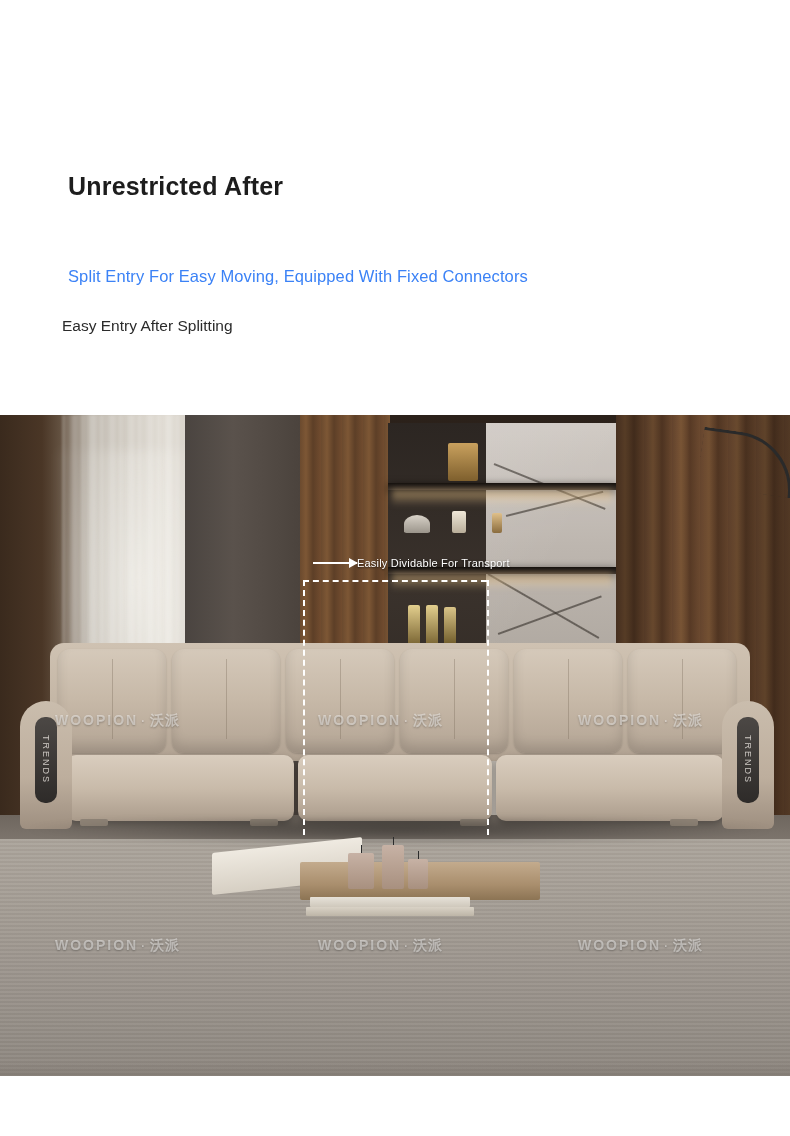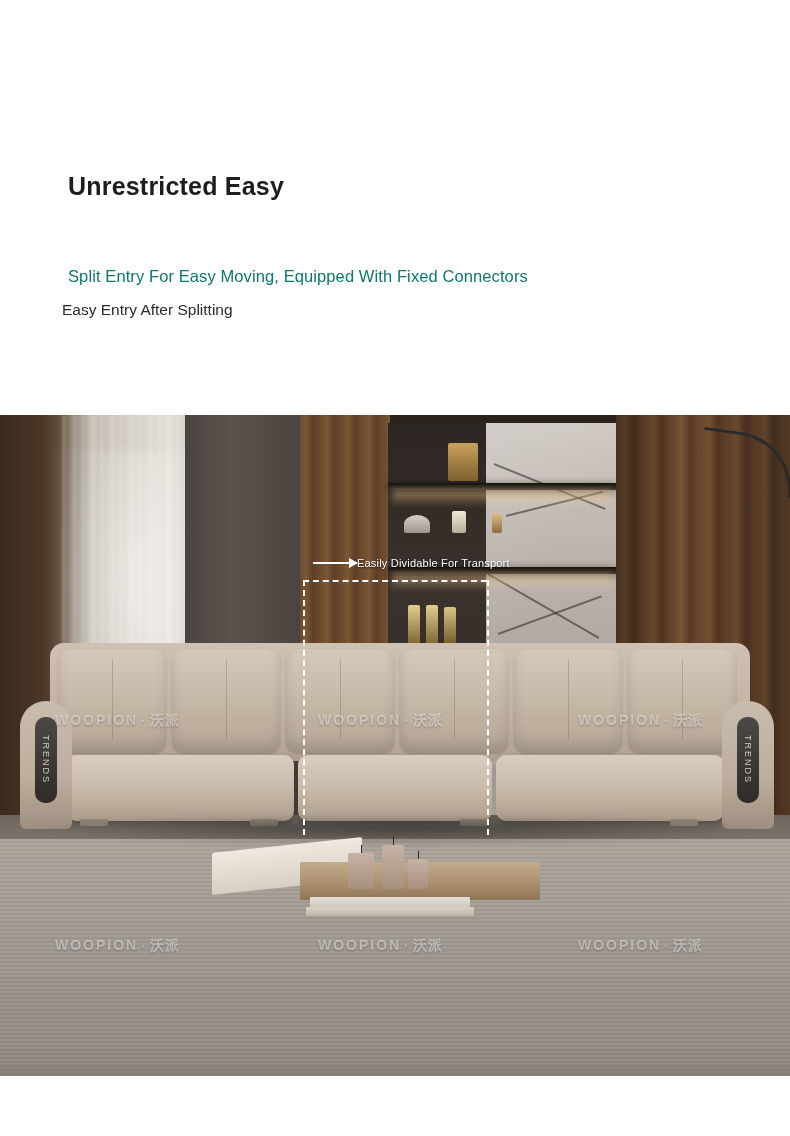--- a/index.html
+++ b/index.html
@@ -37,28 +37,28 @@
     font-weight: bold;
     color: #1d1d1d;
     letter-spacing: 0.2px;
     white-space: nowrap;
   }
   .subline {
     position: absolute;
     left: 68px;
     top: 267px;
     font-size: 16.5px;
-    color: #0f766e;
+    color: #3b82f6;
     white-space: nowrap;
     letter-spacing: 0.1px;
   }
   .caption {
     position: absolute;
     left: 62px;
-    top: 299px;
+    top: 315px;
     font-size: 15.5px;
     color: #2b2b2b;
     line-height: 21px;
     width: 200px;
   }
 
   
   .photo {
     position: absolute;
     left: 0;
@@ -406,21 +406,21 @@
     width: 790px; height: 30px;
     background: linear-gradient(180deg, rgba(150,143,135,0) 0%, rgba(120,113,106,0.8) 100%);
   }
 </style>
 </head>
 <body>
 
 <div class="page">
 
   <div class="text-block">
-    <div class="headline">Unrestricted Easy</div>
+    <div class="headline">Unrestricted After</div>
     <div class="subline">Split Entry For Easy Moving, Equipped With Fixed Connectors</div>
     <div class="caption">Easy Entry After Splitting</div>
   </div>
 
   <div class="photo">
 
     <div class="room-base"></div>
 
     <div class="wall-left"></div>
     <div class="window-glow"></div>

